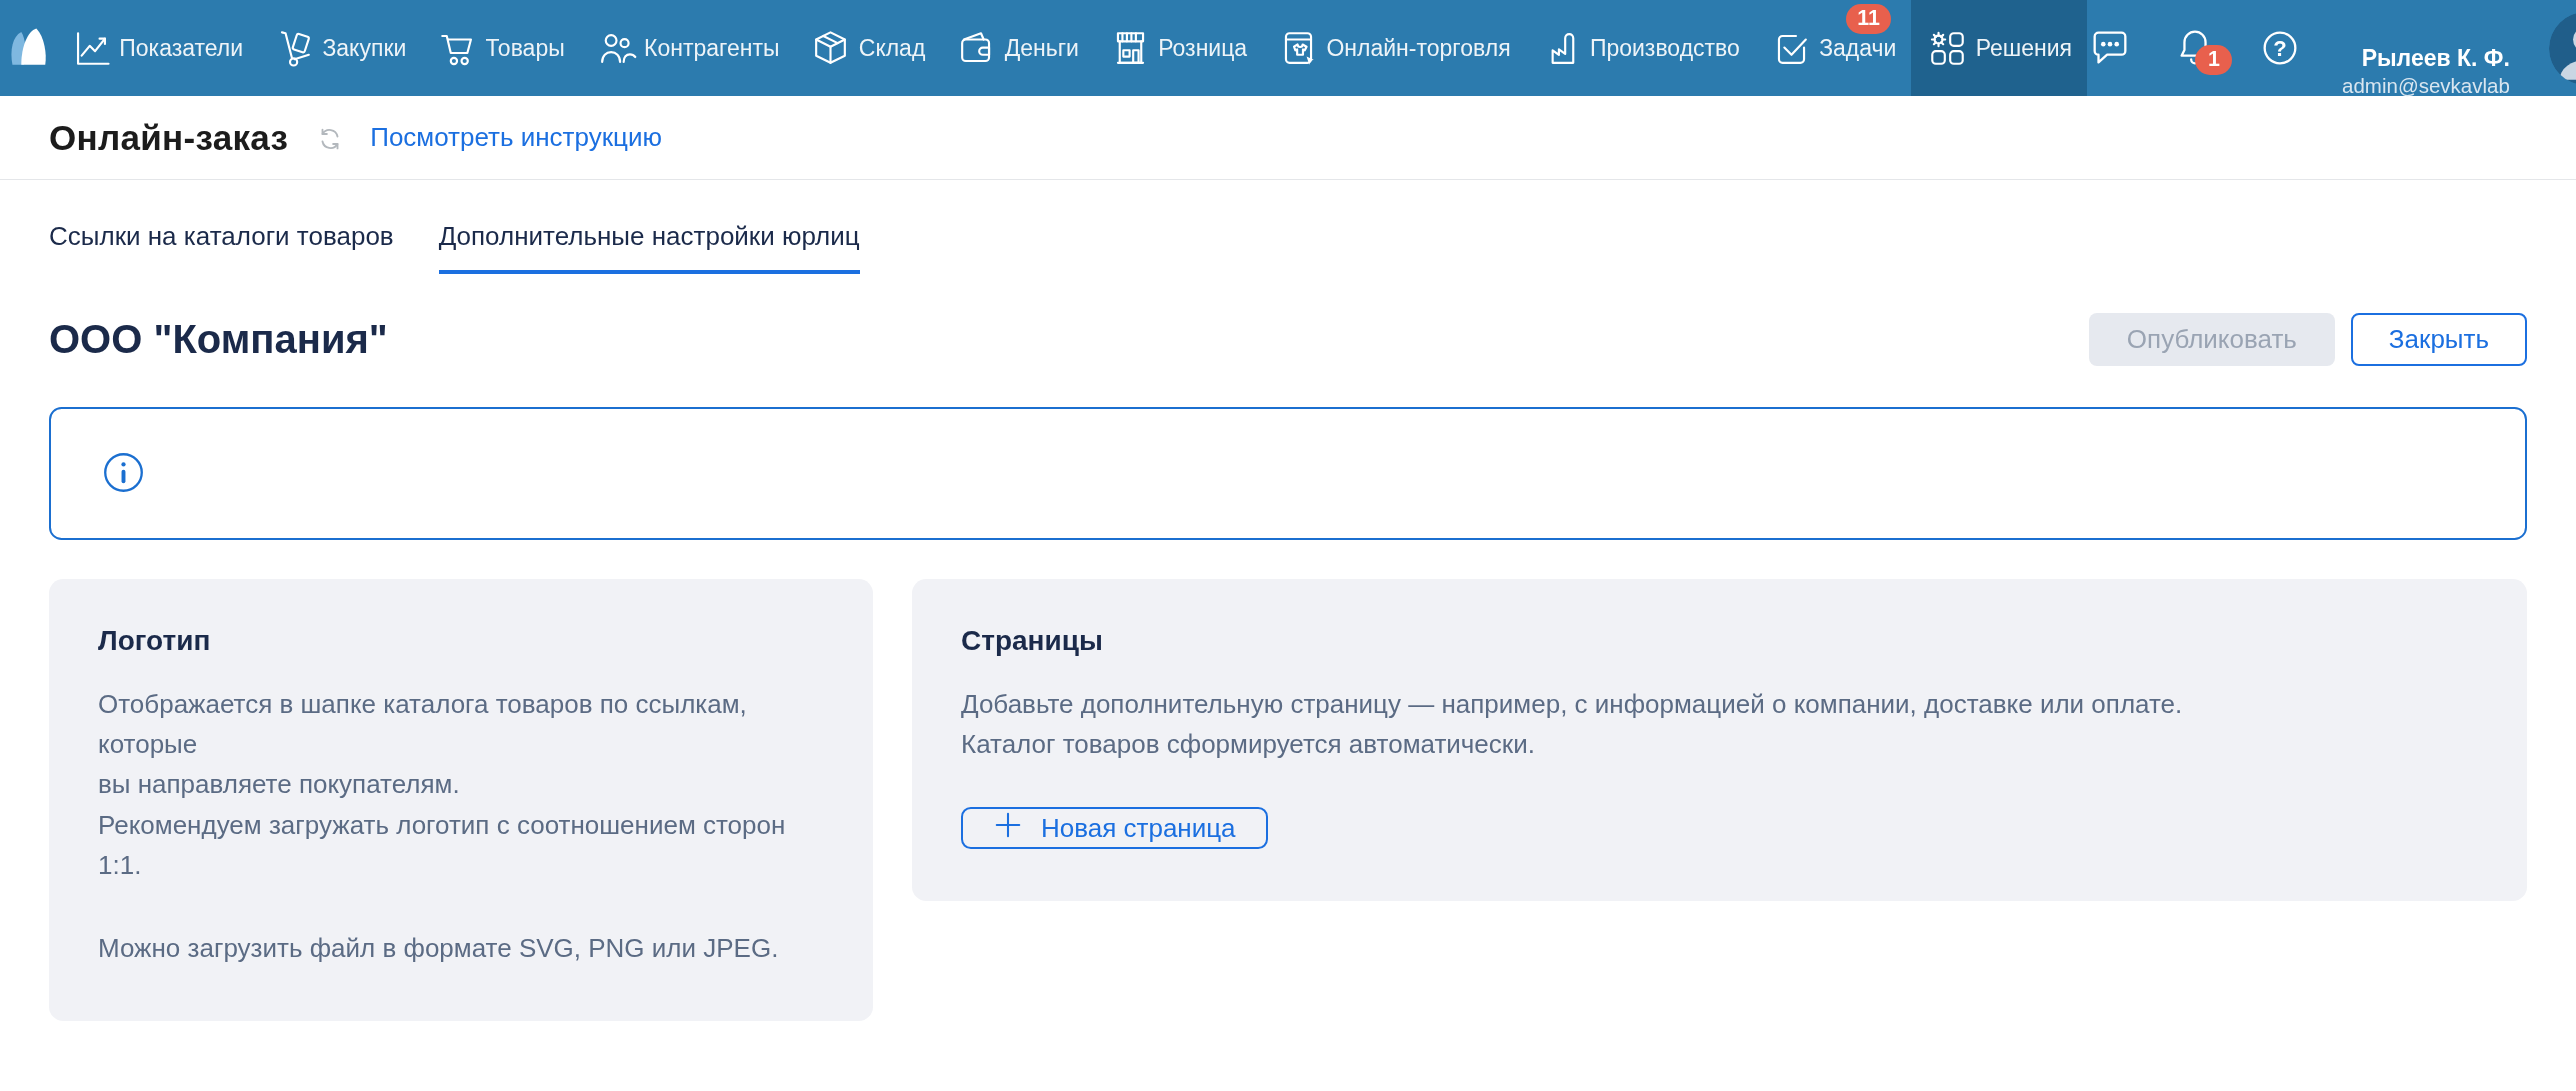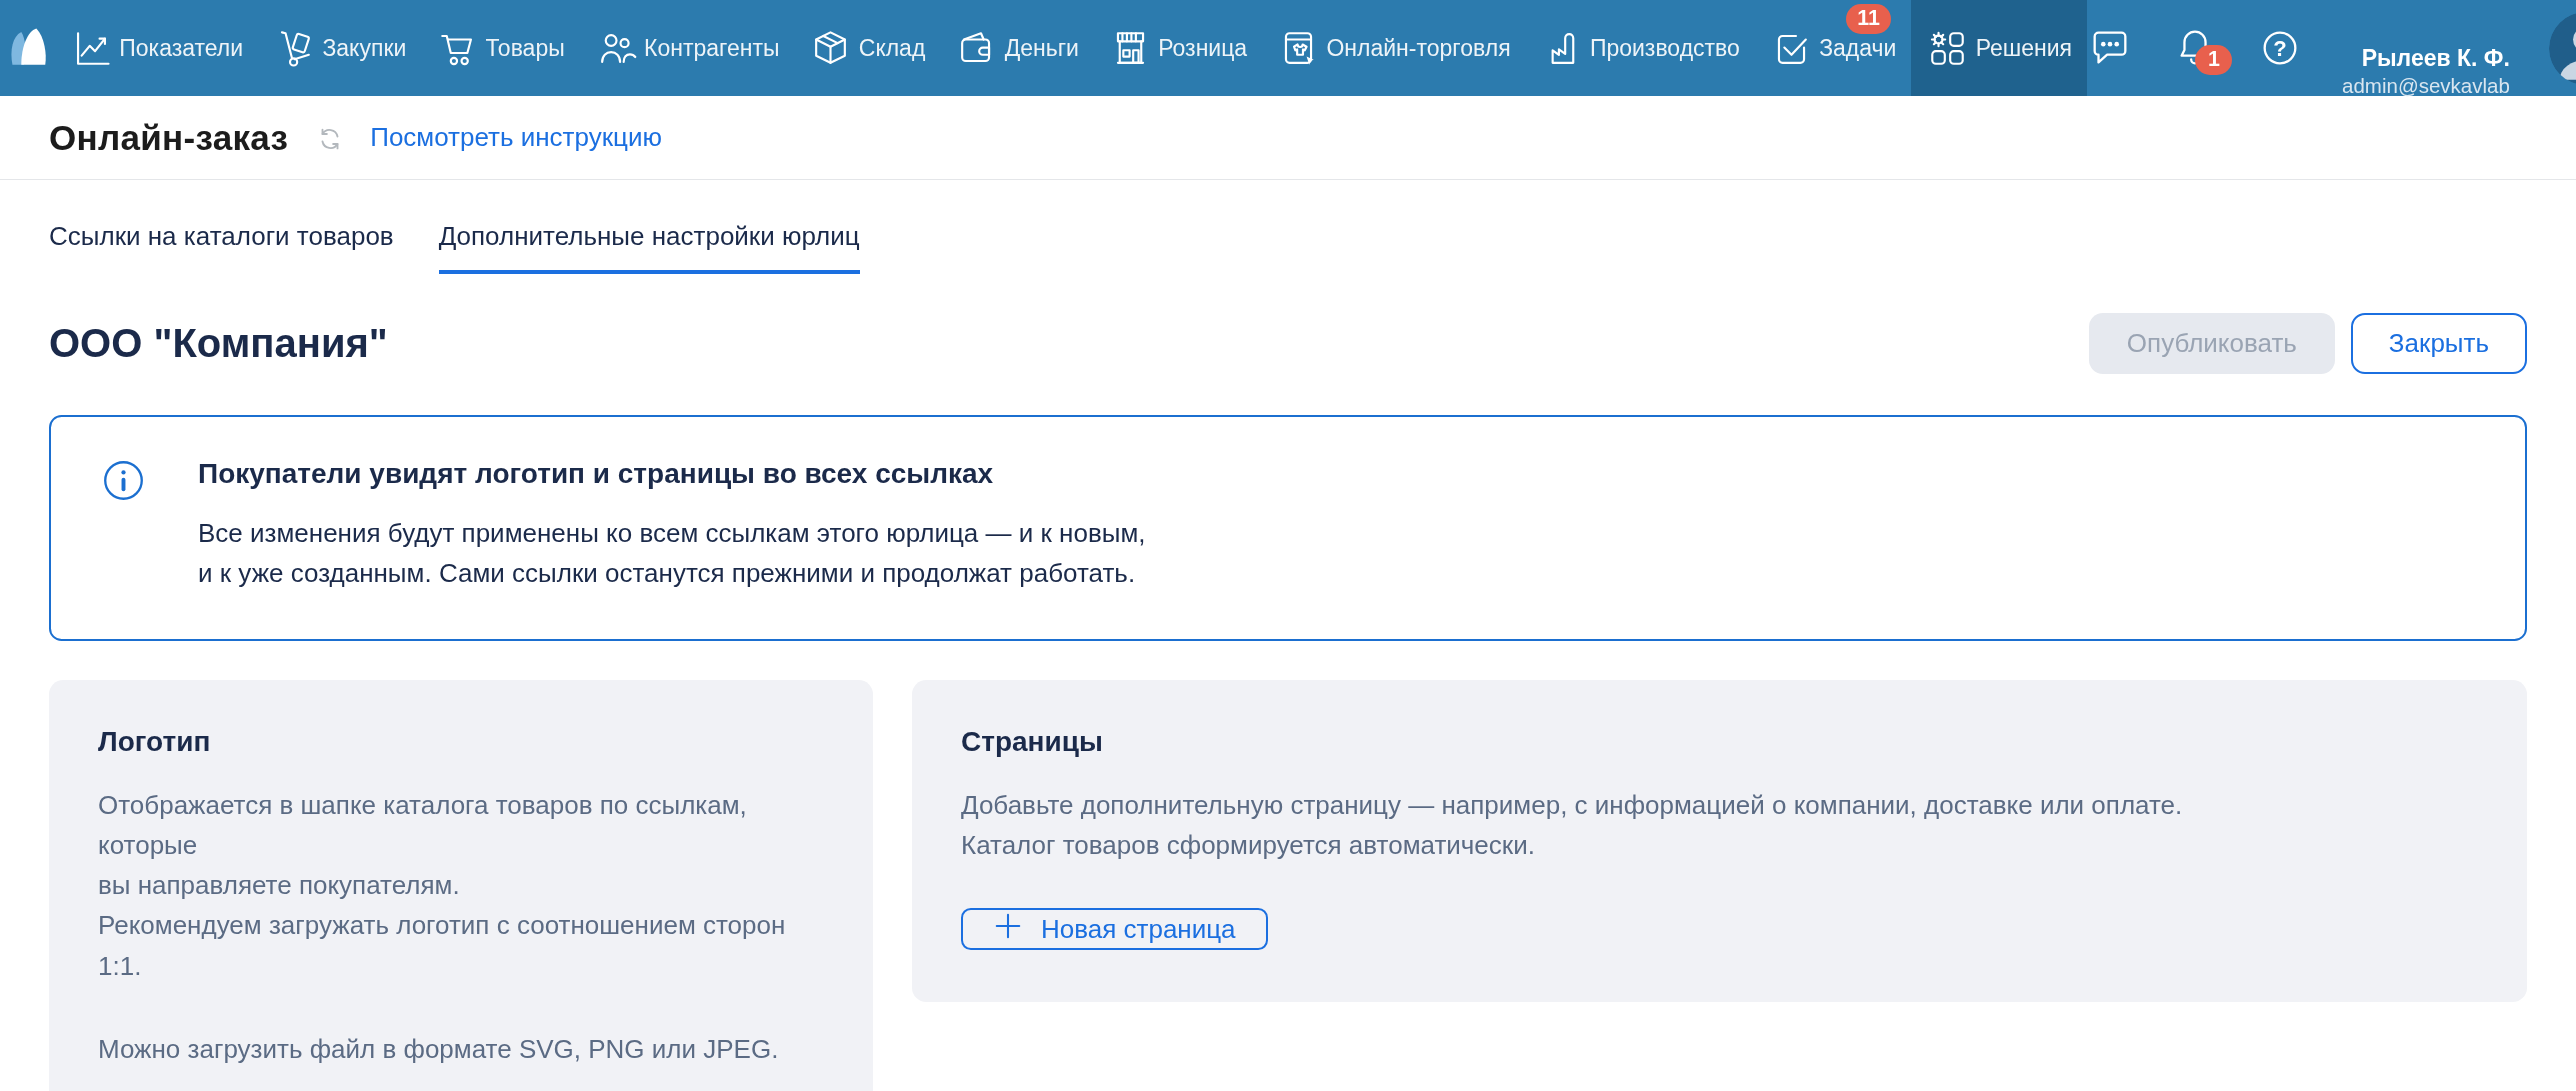--- a/index.html
+++ b/index.html
@@ -48,21 +48,21 @@
   
   .tabs { display:flex; gap:45px; padding:0 49px; margin-top:41px; }
   .tab { font-size:26px; color:#1b2a4a; padding-bottom:18px; border-bottom:4.5px solid transparent;
     cursor:pointer; white-space:nowrap; }
   .tab.active { border-bottom-color:#1b6fe0; }
 
   
   .entity-row { display:flex; align-items:center; padding:0 49px; margin-top:39px; }
   .entity-title { font-size:40px; font-weight:bold; color:#1b2a4a; }
   .entity-actions { margin-left:auto; display:flex; gap:16px; }
-  .btn { height:61px; border-radius:14px; font-size:26px; display:flex; align-items:center;
+  .btn { height:53px; border-radius:8px; font-size:26px; display:flex; align-items:center;
     justify-content:center; font-family:inherit; }
   .btn-disabled { background:#e6e9ef; color:#9aa4b3; border:none; padding:0 38px; cursor:default; }
   .btn-outline { background:#fff; border:2.2px solid #1b6fe0; color:#1b6fe0; padding:0 36px; cursor:pointer; }
 
   
   .info-box { margin:41px 49px 0; border:2.2px solid #1b6fd0; border-radius:12.5px;
     padding:41px 36px 45px 52px; display:flex; align-items:flex-start; }
   .info-icon { flex:0 0 auto; width:41px; height:41px; margin-top:1.8px; }
   .info-content { margin-left:54px; }
   .info-title { font-size:28px; font-weight:bold; color:#1b2a4a; margin-bottom:23px; }
@@ -263,25 +263,20 @@
     <button class="btn btn-outline">Закрыть</button>
   </div>
 </div>
 
 <div class="info-box">
   <svg class="info-icon" viewBox="0 0 46 46">
     <circle cx="23" cy="23" r="20.5" fill="none" stroke="#1b6fd0" stroke-width="2.6"></circle>
     <circle cx="23" cy="14" r="2.4" fill="#1b6fd0"></circle>
     <rect x="20.8" y="20" width="4.4" height="15" rx="2.2" fill="#1b6fd0"></rect>
   </svg>
-  <div class="info-content">
-    <div class="info-title">Покупатели увидят логотип и страницы во всех ссылках</div>
-    <div class="info-line">Все изменения будут применены ко всем ссылкам этого юрлица — и к новым,</div>
-    <div class="info-line">и к уже созданным. Сами ссылки останутся прежними и продолжат работать.</div>
-  </div>
 </div>
 
 <div class="cards">
 
   <div class="card card-logo">
     <div class="card-title">Логотип</div>
     <div class="card-text">
       <div>Отображается в шапке каталога товаров по ссылкам, которые</div>
       <div>вы направляете покупателям.</div>
       <div>Рекомендуем загружать логотип с соотношением сторон 1:1.</div>

